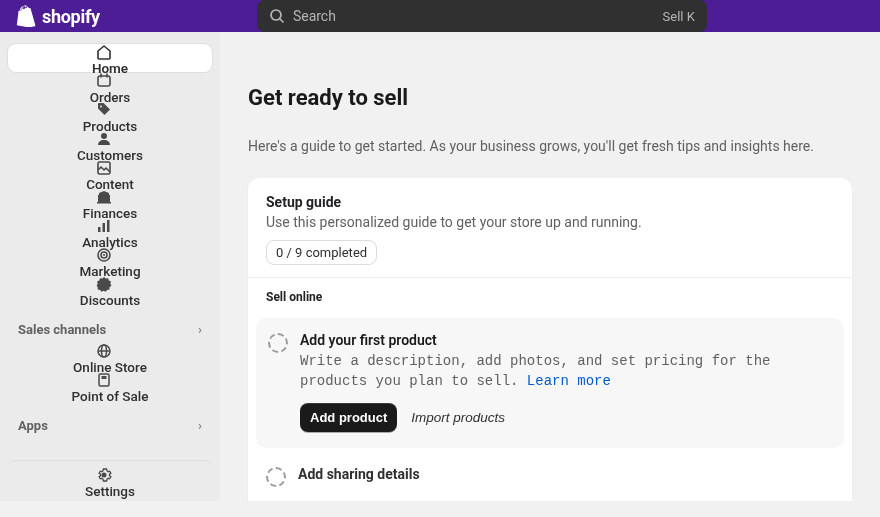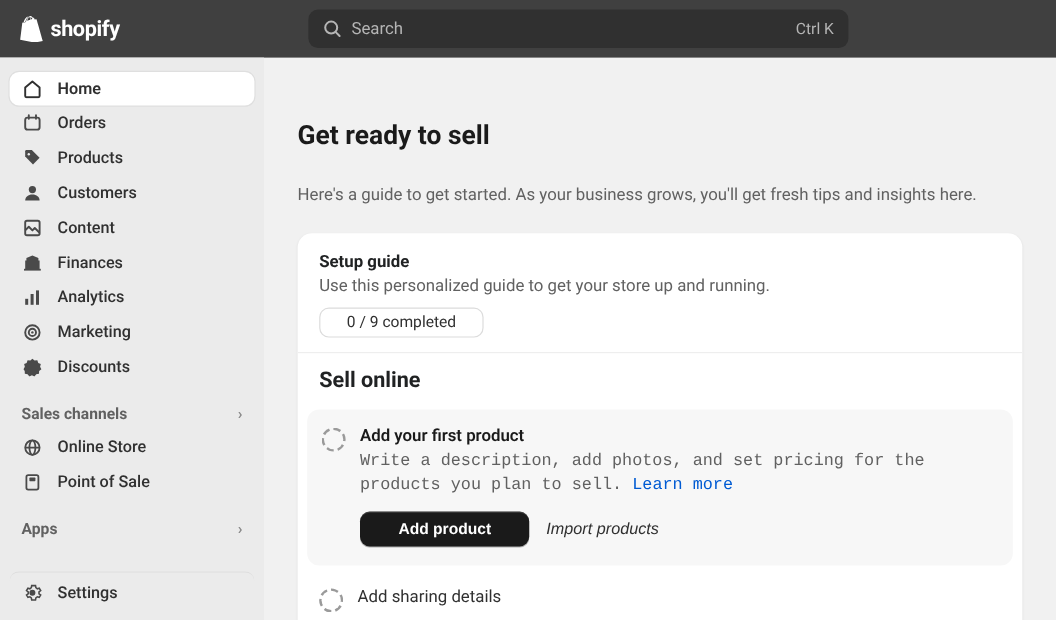--- a/index.html
+++ b/index.html
@@ -1,52 +1,52 @@
 <!DOCTYPE html>
 <html><head>
 <meta charset="utf-8">
 <style>
 * { box-sizing: border-box; margin: 0; padding: 0; }
 body { font-family: -apple-system, BlinkMacSystemFont, "Segoe UI", Roboto, sans-serif; font-size: 14px; color: #202223; background: #f1f1f1; width: 880px; height: 517px; overflow: hidden; }
-.topbar { height: 48px; background: #404040; display: flex; align-items: center; padding: 0 16px; }
+.topbar { height: 32px; background: #4c1d95; display: flex; align-items: center; padding: 0 16px; }
 .logo { display: flex; align-items: center; color: #fff; font-weight: 700; font-size: 18px; letter-spacing: -0.3px; }
 .logo svg { margin-right: 6px; }
 .search-wrap { flex: 1; display: flex; justify-content: center; }
 .search { width: 450px; height: 32px; background: #303030; border-radius: 8px; display: flex; align-items: center; padding: 0 12px; color: #b5b5b5; }
 .search-icon { margin-right: 8px; display: flex; }
 .search-text { flex: 1; font-size: 14px; }
 .search-kbd { color: #b5b5b5; font-size: 13px; }
 .layout { display: flex; height: calc(517px - 48px); }
 .sidebar { width: 220px; background: #ebebeb; padding: 12px 8px; display: flex; flex-direction: column; overflow: hidden; }
-.nav-item { display: flex; align-items: center; height: 28px; padding: 0 10px; border-radius: 8px; color: #303030; font-size: 13.5px; font-weight: 500; cursor: pointer; margin-bottom: 1px; }
+.nav-item { display: flex; align-items: center; height: 28px; padding: 0 10px; border-radius: 8px; color: #303030; font-size: 13.5px; font-weight: 500; cursor: pointer; margin-bottom: 1px; flex-direction: column; }
 .nav-item.active { background: #fff; font-weight: 600; box-shadow: 0 0 0 1px rgba(0,0,0,0.05); }
 .nav-item .icon { width: 18px; height: 18px; margin-right: 12px; display: flex; align-items: center; justify-content: center; }
 .section-header { display: flex; align-items: center; justify-content: space-between; height: 28px; padding: 0 10px; color: #616161; font-size: 13px; font-weight: 700; margin-top: 10px; cursor: pointer; }
 .sidebar-spacer { flex: 1; }
 .settings-item { border-top: 1px solid #ddd; margin-top: 6px; padding-top: 6px; }
 .main { flex: 1; background: #f1f1f1; padding: 30px 28px; overflow: auto; }
 .page-title { font-size: 22px; font-weight: 700; color: #1a1a1a; margin-bottom: 6px; margin-top: 23px; }
 .page-subtitle { font-size: 14px; color: #616161; margin-bottom: 24px; margin-top: 28px; }
 .card { background: #fff; border-radius: 12px; box-shadow: 0 1px 2px rgba(0,0,0,0.06); overflow: hidden; }
 .card-head { padding: 16px 18px 12px; }
 .card-title { font-size: 14px; font-weight: 700; margin-bottom: 4px; }
 .card-desc { font-size: 14px; color: #616161; margin-bottom: 10px; }
-.progress-pill { display: inline-block; border: 1px solid #dcdcdc; border-radius: 8px; padding: 4px 22px; font-size: 13px; color: #303030; }
-.card-section-label { padding: 12px 18px; font-size: 18px; font-weight: 700; border-top: 1px solid #eee; }
+.progress-pill { display: inline-block; border: 1px solid #dcdcdc; border-radius: 8px; padding: 4px 9px; font-size: 13px; color: #303030; }
+.card-section-label { padding: 12px 18px; font-size: 12px; font-weight: 700; border-top: 1px solid #eee; }
 .task { display: flex; padding: 10px 18px 12px; }
 .task.expanded { background: #f7f7f7; border-radius: 10px; margin: 2px 8px 8px; padding: 14px 12px 16px; }
 .task-circle { width: 20px; height: 20px; border-radius: 50%; border: 2px dashed #9a9a9a; flex-shrink: 0; margin-right: 12px; margin-top: 1px; }
 .task-body { flex: 1; }
 .task-title { font-size: 14px; font-weight: 600; color: #1a1a1a; }
 .task-desc { font-size: 14px; color: #616161; margin-top: 4px; line-height: 1.4; font-family: Liberation Mono, monospace; }
 .task-desc a { color: #005bd3; text-decoration: none; }
 .task-actions { margin-top: 12px; display: flex; gap: 14px; align-items: center; }
-.btn-primary { background: #1a1a1a; color: #fff; border: none; border-radius: 8px; padding: 7px 32px; font-size: 13px; font-weight: 600; cursor: pointer; box-shadow: 0 1px 0 rgba(0,0,0,0.3), inset 0 1px 0 rgba(255,255,255,0.15); }
+.btn-primary { background: #1a1a1a; color: #fff; border: none; border-radius: 8px; padding: 7px 10px; font-size: 13px; font-weight: 600; cursor: pointer; box-shadow: 0 1px 0 rgba(0,0,0,0.3), inset 0 1px 0 rgba(255,255,255,0.15); }
 .btn-secondary { background: transparent; border: none; color: #303030; font-size: 13.5px; font-weight: 500; cursor: pointer; font-style: italic; }
-.task-simple .task-title { font-weight: 400; color: #303030; }
+.task-simple .task-title { font-weight: 700; color: #303030; }
 .chevron { color: #8a8a8a; }
 </style>
 </head>
 <body>
 
 <div class="topbar">
   <div class="logo">
     <svg width="20" height="22" viewBox="0 0 20 22">
         <path fill="#fff" d="M14.5 3.2c-.1-.1-.2-.1-.3-.1l-1.3.1c-.3-.9-.9-1.8-2-1.8h-.1C10.5.6 10 .3 9.5.3 6.9.3 5.6 3.5 5.2 5.1l-2 .6c-.6.2-.6.2-.7.8L.8 20.2l12.2 2.3 6.7-1.4S14.6 3.3 14.5 3.2zM11 2.8c-.4.1-.9.3-1.4.4v-.3c0-.7-.1-1.3-.3-1.8.7.1 1.3.9 1.7 1.7zM8.9 1.3c.2.5.3 1.1.3 2v.2l-2.6.8c.5-1.9 1.4-2.8 2.3-3zm-.9-.5c.1 0 .3 0 .4.1-1.1.5-2.3 1.8-2.8 4.4l-2 .6C4.2 3.8 5.6.8 8 .8z"></path>
       </svg>
@@ -54,21 +54,21 @@
   </div>
   <div class="search-wrap">
     <div class="search">
       <span class="search-icon">
         <svg width="16" height="16" viewBox="0 0 16 16" fill="none">
             <circle cx="7" cy="7" r="5" stroke="#b5b5b5" stroke-width="1.7"></circle>
             <path d="M11 11l3 3" stroke="#b5b5b5" stroke-width="1.7" stroke-linecap="round"></path>
           </svg>
       </span>
       <span class="search-text">Search</span>
-      <span class="search-kbd">Ctrl K</span>
+      <span class="search-kbd">Sell K</span>
     </div>
   </div>
 </div>
 
 <div class="layout">
   <div class="sidebar">
     <div class="nav-item active">
       <span class="icon">
           <svg width="16" height="16" viewBox="0 0 16 16" fill="none">
             <path d="M2 7l6-5 6 5v7a1 1 0 01-1 1H3a1 1 0 01-1-1V7z" stroke="#303030" stroke-width="1.6" stroke-linejoin="round"></path>

